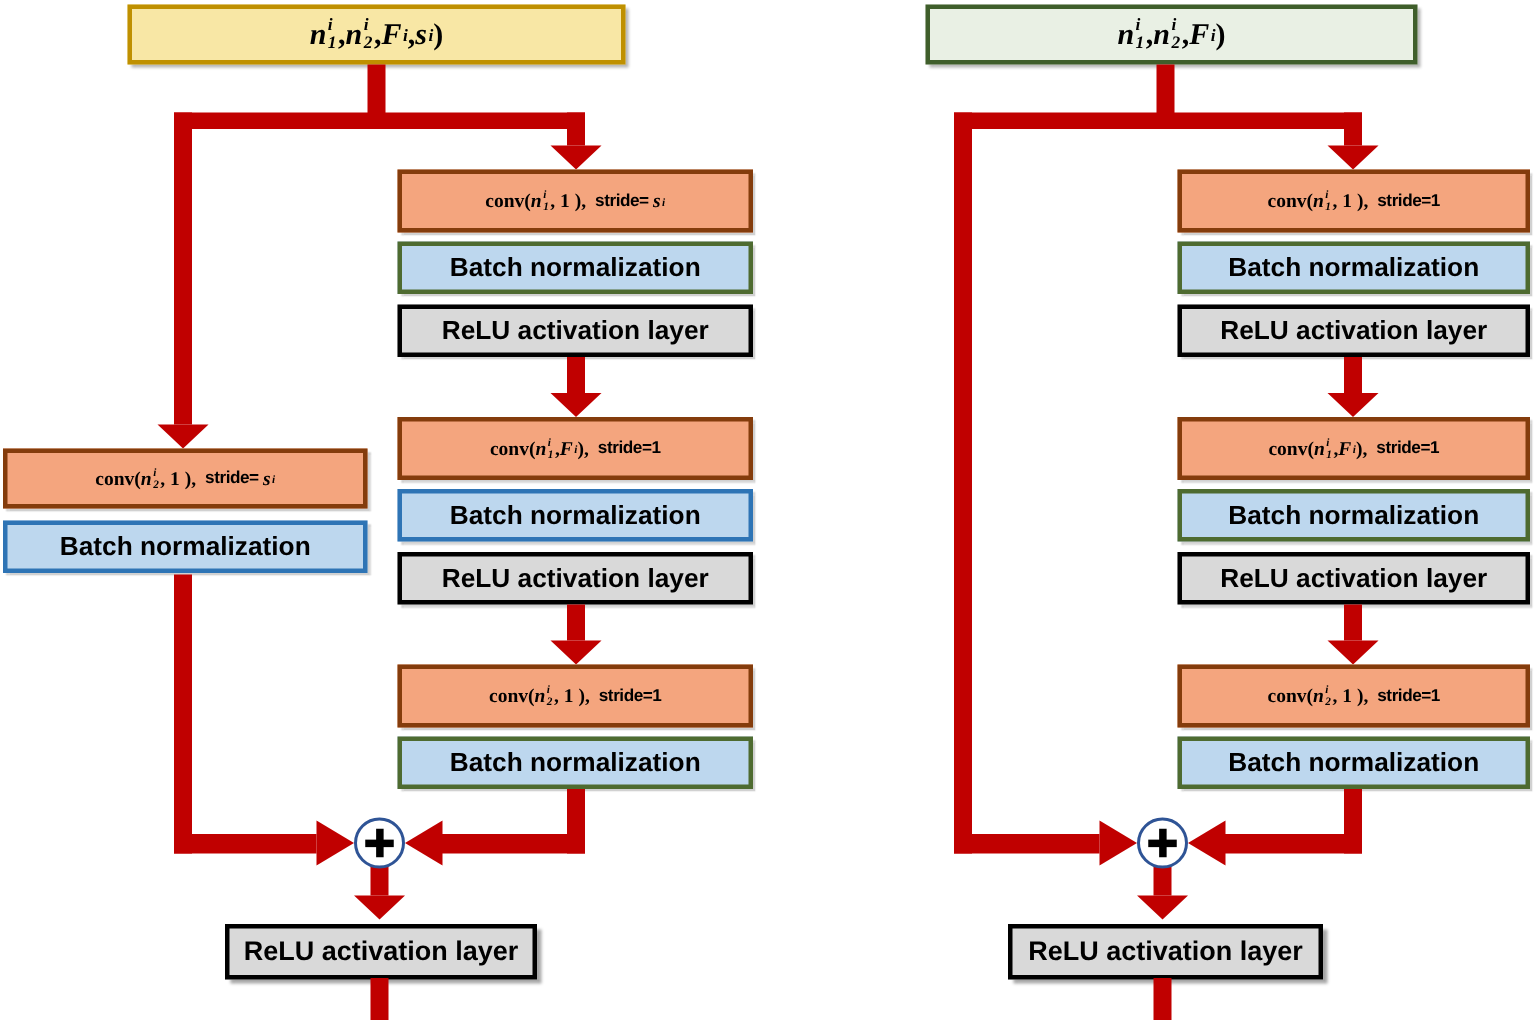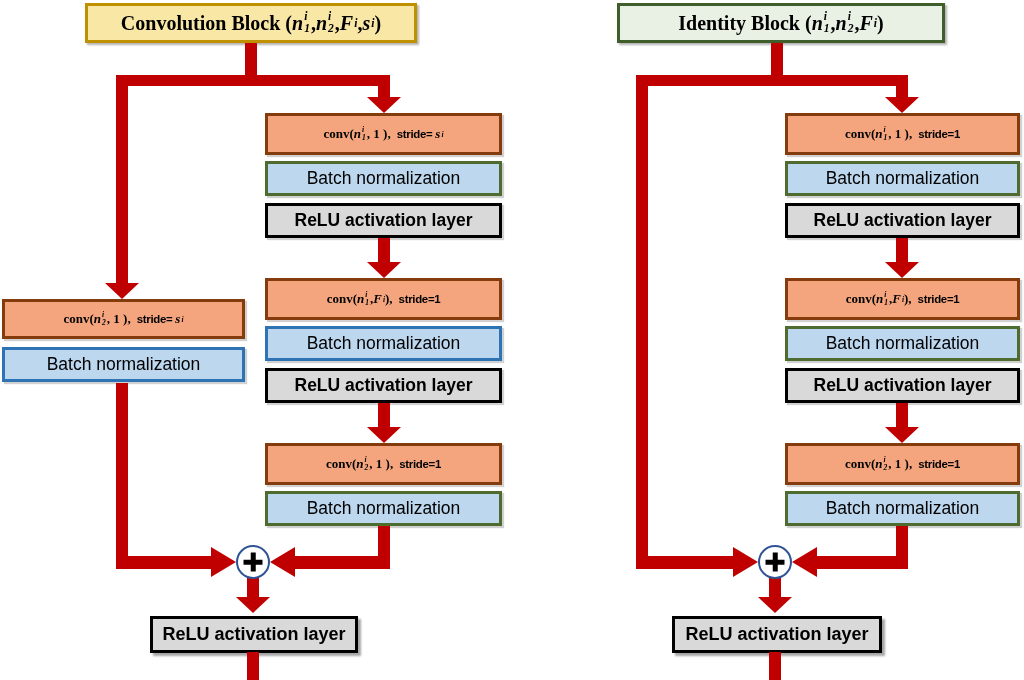--- a/index.html
+++ b/index.html
@@ -3,21 +3,21 @@
 <meta charset="utf-8">
 <style>
   html,body{margin:0;padding:0;background:#fff;}
   .canvas{position:relative;width:1024px;height:680px;background:#ffffff;overflow:hidden;
           font-family:"Liberation Sans",sans-serif;}
   .diagram{position:absolute;inset:0;}
   .box{position:absolute;box-sizing:border-box;display:flex;align-items:center;justify-content:center;
        white-space:nowrap;}
   .title-box{border:3px solid;font-size:20px;box-shadow:2px 2px 2px rgba(0,0,0,.30);}
   .conv-box{border:3px solid;font-size:13px;box-shadow:2px 2px 1px rgba(0,0,0,.18);}
-  .bn-box{border:3px solid;font-size:17.5px;font-weight:normal;font-family:"Liberation Sans",sans-serif;
+  .bn-box{border:3px solid;font-size:17.5px;font-weight:bold;font-family:"Liberation Sans",sans-serif;
           box-shadow:2px 2px 1px rgba(0,0,0,.18);}
   .relu-box{border:3px solid #000;font-size:17.5px;font-weight:bold;
             font-family:"Liberation Sans",sans-serif;box-shadow:2px 2px 1px rgba(0,0,0,.18);}
   .final-relu{border:3.5px solid #000;font-size:18px;font-weight:bold;
               font-family:"Liberation Sans",sans-serif;box-shadow:3px 3px 2px rgba(0,0,0,.35);}
   .rline{position:absolute;}
   .ah{position:absolute;width:0;height:0;}
   .ah.down{border-left:17px solid transparent;border-right:17px solid transparent;border-top-style:solid;border-top-width:16px;}
   .ah.right{border-top:15px solid transparent;border-bottom:15px solid transparent;border-left-style:solid;border-left-width:25px;}
   .ah.left{border-top:15px solid transparent;border-bottom:15px solid transparent;border-right-style:solid;border-right-width:25px;}
@@ -35,21 +35,20 @@
   .ss span{font-family:"Liberation Serif",serif;font-weight:bold;font-style:italic;}
   .sup1{font-family:"Liberation Serif",serif;font-weight:bold;font-style:italic;
         font-size:0.58em;vertical-align:0.55em;margin-left:1px;}
 </style>
 </head>
 <body>
 
 <div class="canvas">
   <section class="diagram" id="diagram-left">
       <div class="box title-box" style="left: 85px; top: 3px; width: 332px; height: 40px; background: rgb(248, 231, 165); border-color: rgb(191, 144, 0); font-size: 20px;">
-        <span class="tx">Convolution Block (</span>
         <span class="vr">n</span>
         <span class="ss">
           <span>i</span>
           <span>1</span>
         </span>
         <span class="tx">, </span>
         <span class="vr">n</span>
         <span class="ss">
           <span>i</span>
           <span>2</span>
@@ -149,21 +148,20 @@
       </div>
       <div class="rline" style="left: 247px; top: 578px; width: 12px; height: 19px; background: rgb(192, 0, 0);"></div>
       <div class="ah down" style="left: 236px; top: 597px; border-top-color: rgb(192, 0, 0);"></div>
       <div class="box final-relu" style="left: 150px; top: 616px; width: 208px; height: 37px; background: rgb(217, 217, 217); border-color: rgb(0, 0, 0);">
         <span>ReLU activation layer</span>
       </div>
       <div class="rline" style="left: 247px; top: 652px; width: 12px; height: 28px; background: rgb(192, 0, 0);"></div>
     </section>
   <section class="diagram" id="diagram-right">
       <div class="box title-box" style="left: 617px; top: 3px; width: 328px; height: 40px; background: rgb(233, 240, 228); border-color: rgb(63, 94, 43); font-size: 20px;">
-        <span class="tx">Identity Block (</span>
         <span class="vr">n</span>
         <span class="ss">
           <span>i</span>
           <span>1</span>
         </span>
         <span class="tx">, </span>
         <span class="vr">n</span>
         <span class="ss">
           <span>i</span>
           <span>2</span>

